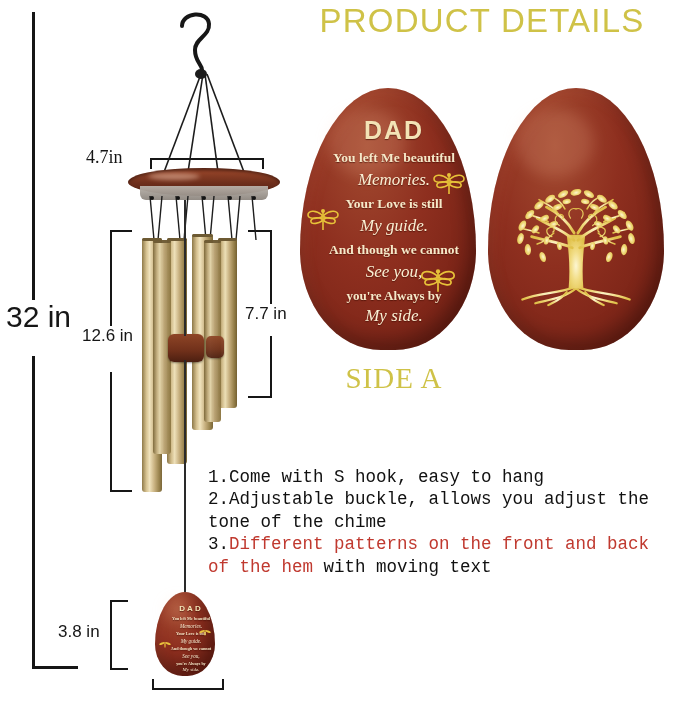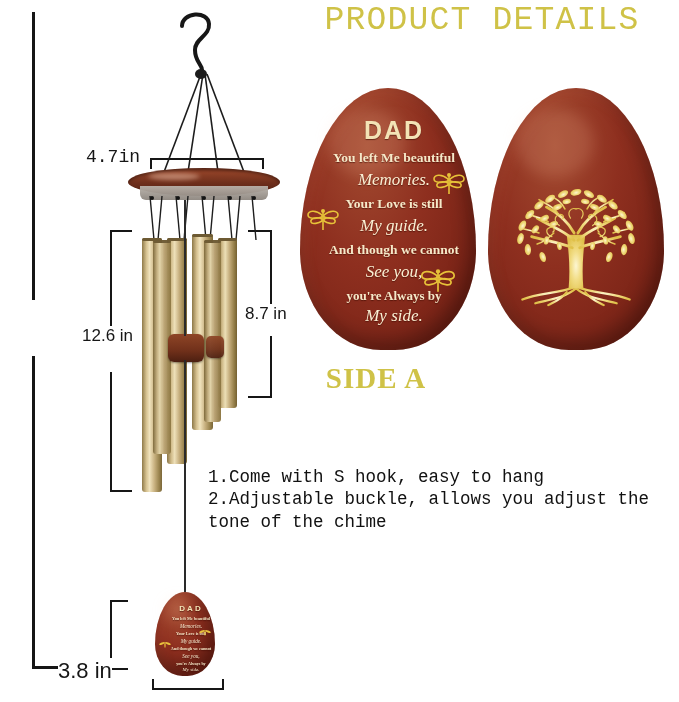--- a/index.html
+++ b/index.html
@@ -2,21 +2,21 @@
 <html><head>
 <meta charset="utf-8">
 <style>
   html,body{margin:0;padding:0;background:#ffffff;}
   body{width:679px;height:702px;position:relative;overflow:hidden;
        font-family:"Liberation Sans",sans-serif;color:#111;}
   .stage{position:absolute;inset:0;}
 
   
   .title{position:absolute;left:288px;top:2px;width:388px;text-align:center;
-    font-family:Liberation Mono, monospace;font-size:33px;letter-spacing:1.2px;
+    font-family:Liberation Sans, sans-serif;font-size:33px;letter-spacing:1.2px;
     color:#cfc247;font-weight:400;white-space:nowrap;}
 
   
   .dimline{position:absolute;background:#161616;}
   .vline{width:2px;}
   .hline{height:2px;}
   .dimlabel{position:absolute;font-family:"Liberation Sans",sans-serif;
     color:#161616;white-space:nowrap;background:#fff;}
 
   
@@ -69,42 +69,43 @@
 </head>
 <body>
 
 <div class="stage">
 
   <div class="title">PRODUCT DETAILS</div>
 
   <div class="dimline vline" style="left:32px;top:12px;width:3px;height:288px;"></div>
   <div class="dimline vline" style="left:32px;top:356px;width:3px;height:312px;"></div>
   <div class="dimline hline" style="left:32px;top:666px;width:46px;height:3px;"></div>
+  <div class="dimlabel" style="left:6px;top:300px;font-size:30px;">32 in</div>
 
   <div class="dimline hline" style="left:150px;top:158px;width:114px;height:2px;"></div>
   <div class="dimline vline" style="left:150px;top:158px;height:11px;"></div>
   <div class="dimline vline" style="left:262px;top:158px;height:11px;"></div>
-  <div class="dimlabel" style="left:86px;top:147px;font-size:18px;font-family:Liberation Mono, monospace;">4.7in</div>
+  <div class="dimlabel" style="left:86px;top:147px;font-size:18px;font-family:Liberation Serif, serif;">4.7in</div>
 
   <div class="dimline vline" style="left:110px;top:230px;height:96px;"></div>
   <div class="dimline vline" style="left:110px;top:372px;height:120px;"></div>
   <div class="dimline hline" style="left:110px;top:230px;width:22px;"></div>
   <div class="dimline hline" style="left:110px;top:490px;width:22px;"></div>
   <div class="dimlabel" style="left:82px;top:326px;font-size:17px;">12.6 in</div>
 
   <div class="dimline vline" style="left:270px;top:230px;height:74px;"></div>
   <div class="dimline vline" style="left:270px;top:336px;height:62px;"></div>
   <div class="dimline hline" style="left:248px;top:230px;width:24px;"></div>
   <div class="dimline hline" style="left:248px;top:396px;width:24px;"></div>
-  <div class="dimlabel" style="left:245px;top:304px;font-size:17px;">8.7 in</div>
+  <div class="dimlabel" style="left:245px;top:304px;font-size:17px;">7.7 in</div>
 
   <div class="dimline vline" style="left:110px;top:600px;height:70px;"></div>
   <div class="dimline hline" style="left:110px;top:600px;width:18px;"></div>
   <div class="dimline hline" style="left:110px;top:668px;width:18px;"></div>
-  <div class="dimlabel" style="left:58px;top:622px;font-size:22px;margin-top:36px;">3.8 in</div>
+  <div class="dimlabel" style="left:58px;top:622px;font-size:17px;">3.8 in</div>
 
   <div class="dimline hline" style="left:152px;top:688px;width:72px;"></div>
   <div class="dimline vline" style="left:152px;top:679px;height:10px;"></div>
   <div class="dimline vline" style="left:222px;top:679px;height:10px;"></div>
   <div class="dimlabel" style="left:162px;top:716px;font-size:17px;margin-top:43px;">2.8 in</div>
 
   <div class="hook-wrap">
     <svg width="62" height="78" viewBox="0 0 62 78">
       <path d="M14 20 C14 6, 40 4, 41 18 C42 30, 27 32, 27 44 C27 56, 34 58, 34 64" fill="none" stroke="#171717" stroke-width="4" stroke-linecap="round"></path>
       <ellipse cx="33" cy="68" rx="6" ry="5" fill="#1b1b1b"></ellipse>
@@ -355,24 +356,27 @@
           <path d="M98 54 C104 50, 104 44, 98 42 C94 41, 92 45, 95 47"></path>
           <path d="M54 66 C48 64, 46 58, 52 56 C56 55, 58 59, 55 61"></path>
           <path d="M106 66 C112 64, 114 58, 108 56 C104 55, 102 59, 105 61"></path>
           <path d="M74 46 C70 40, 74 34, 80 36"></path>
           <path d="M86 46 C90 40, 86 34, 80 36"></path>
         </g>
       </svg>
     </div>
   </div>
 
-  <div class="side-label" style="left:288px;top:362px;width:176px;font-weight:bold;">SIDE A</div>
+  <div class="side-label" style="left:306px;top:362px;width:176px;">SIDE A</div>
 
   <div class="features">
     <div>
       <span>1.</span><span>Come with S hook, easy to hang</span>
     </div>
     <div>
       <span>2.</span><span>Adjustable buckle, allows you adjust the tone of the chime</span>
     </div>
+    <div>
+      <span>3.</span><span class="red">Different patterns on the front and back of the hem</span><span> with moving text</span>
+    </div>
   </div>
 
 </div>
 
 </body></html>

